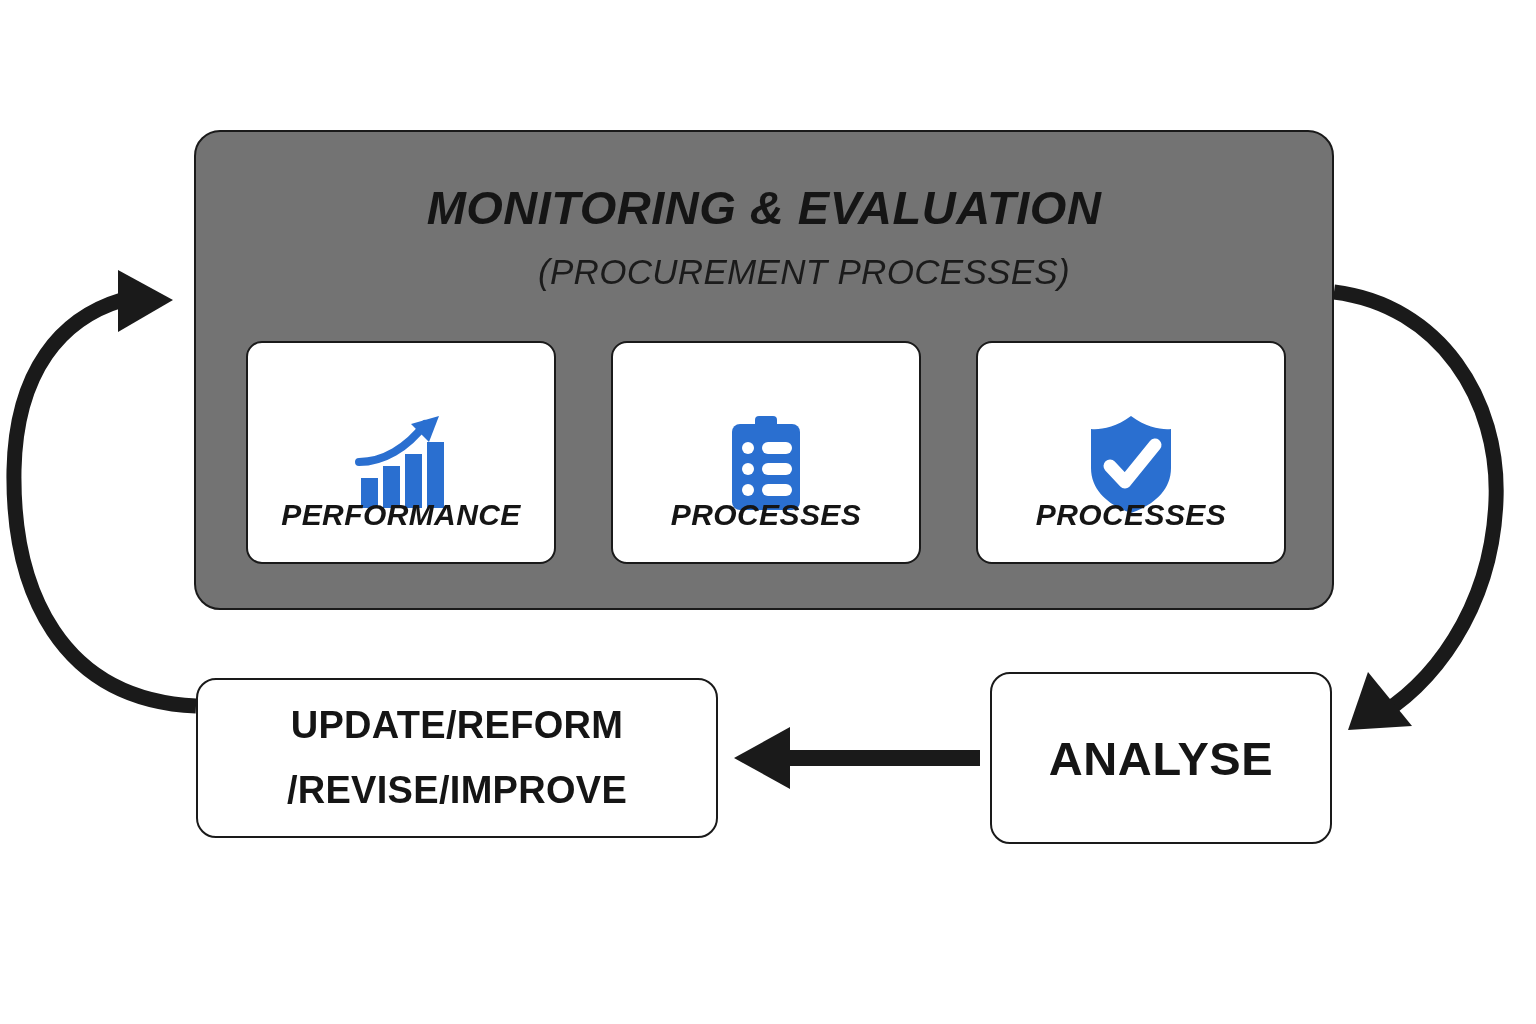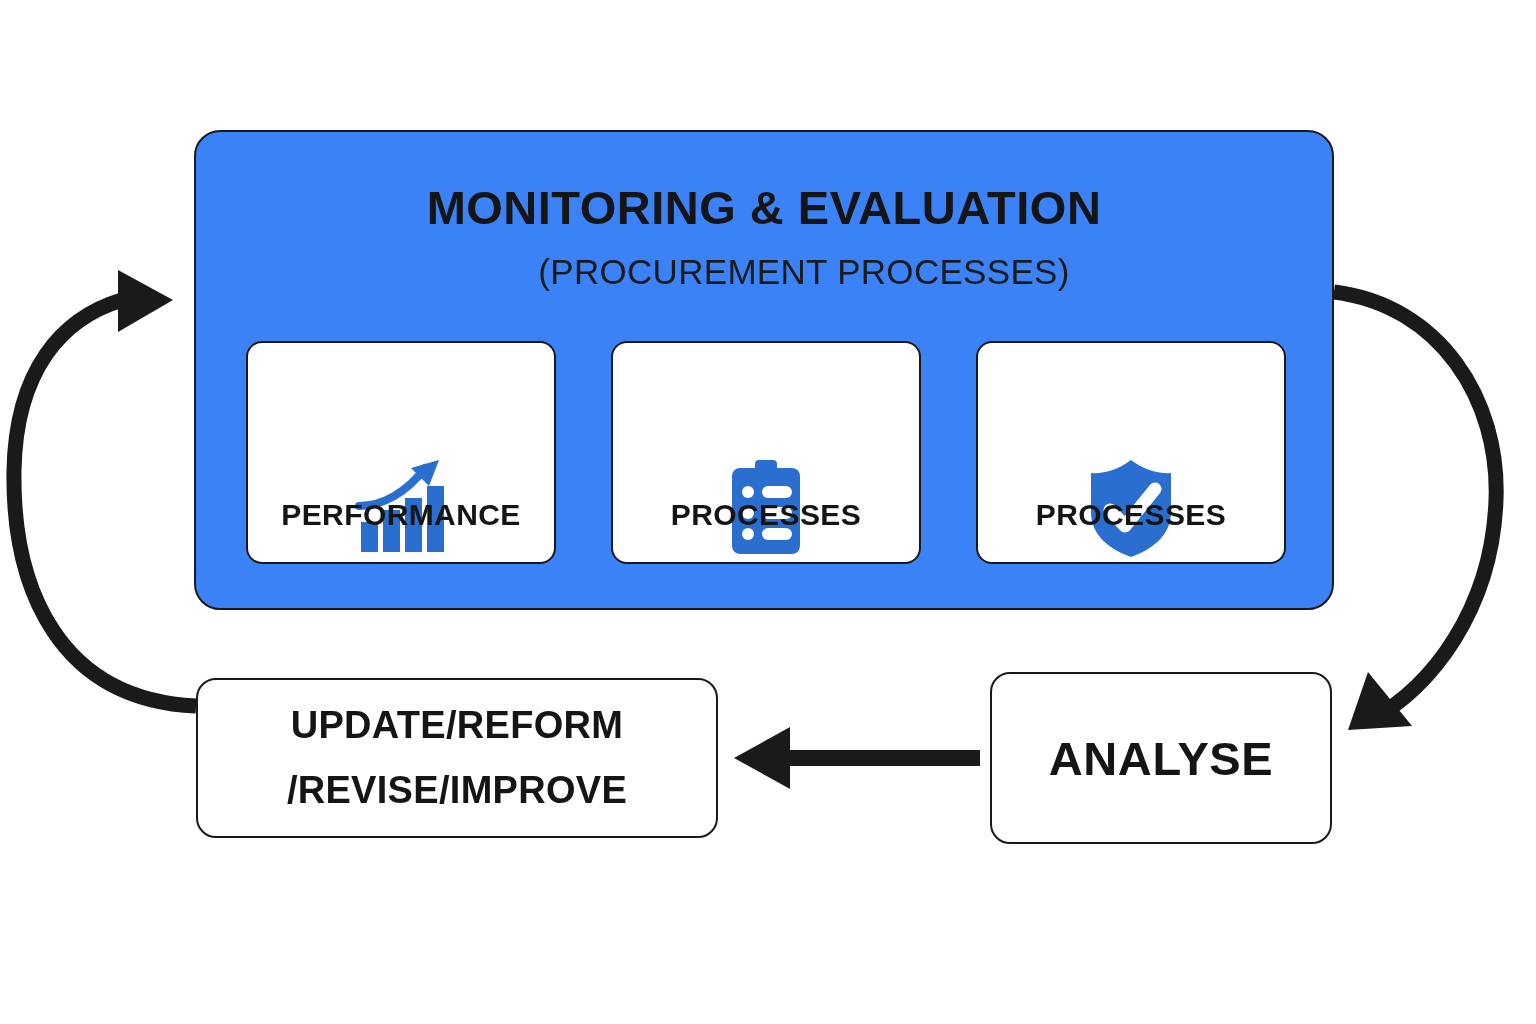--- a/index.html
+++ b/index.html
@@ -35,22 +35,23 @@
   
   .main-panel {
     position: absolute;
     left: 194px;
     top: 130px;
     width: 1140px;
     height: 480px;
     box-sizing: border-box;
     border: 2.6px solid #1a1a1a;
     border-radius: 26px;
-    background: #3b82f6;
+    background: #737373;
     z-index: 3;
+    font-style: italic;
   }
 
   .panel-title {
     position: absolute;
     left: 0;
     top: 48px;
     width: 100%;
     text-align: center;
     font-size: 47px;
     font-weight: 700;
@@ -88,21 +89,21 @@
   .pillar-card {
     width: 310px;
     height: 223px;
     box-sizing: border-box;
     border: 2.2px solid #1a1a1a;
     border-radius: 16px;
     background: #ffffff;
     display: flex;
     flex-direction: column;
     align-items: center;
-    justify-content: flex-end;
+    justify-content: center;
     position: relative;
   }
 
   .card-icon {
     margin-top: 22px;
     height: 108px;
     display: flex;
     align-items: center;
     justify-content: center;
   }

